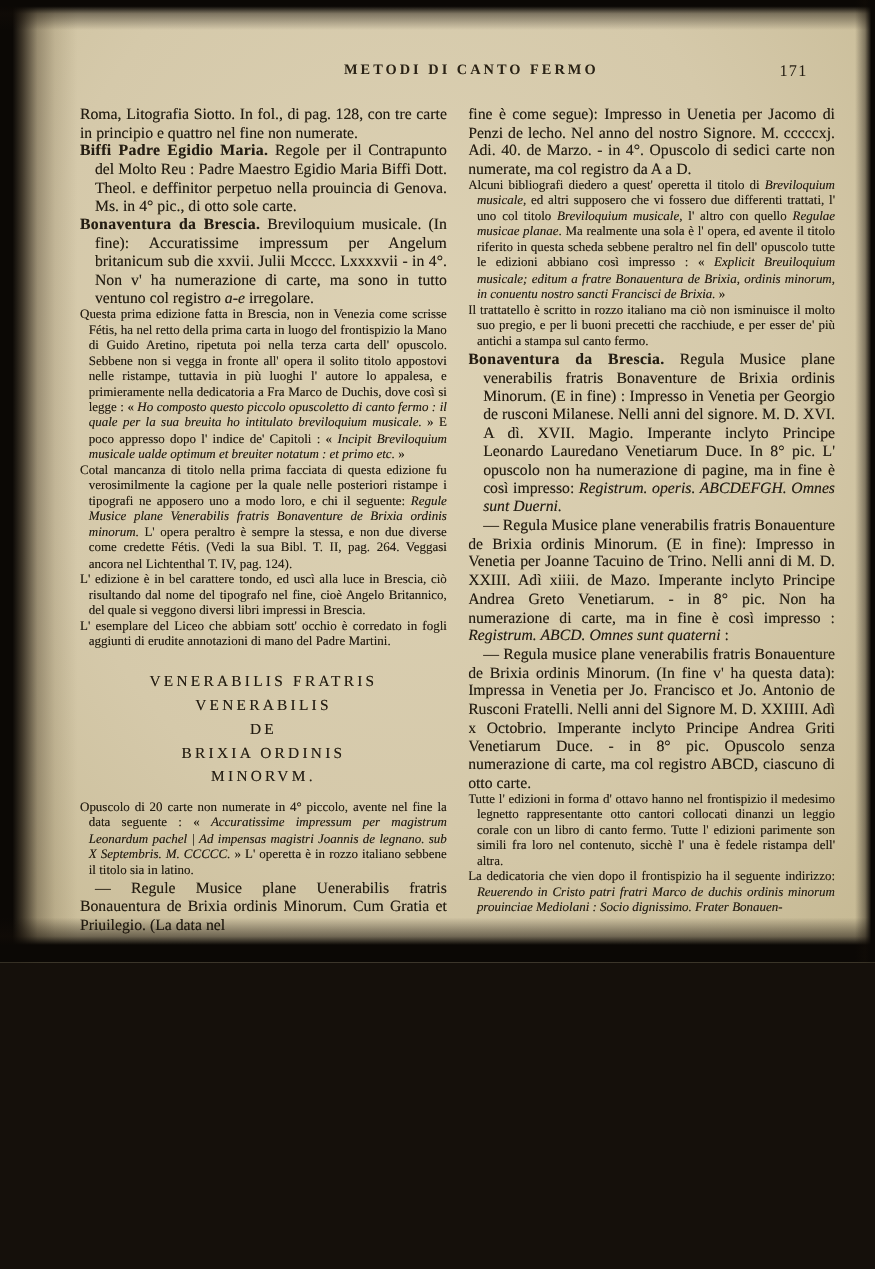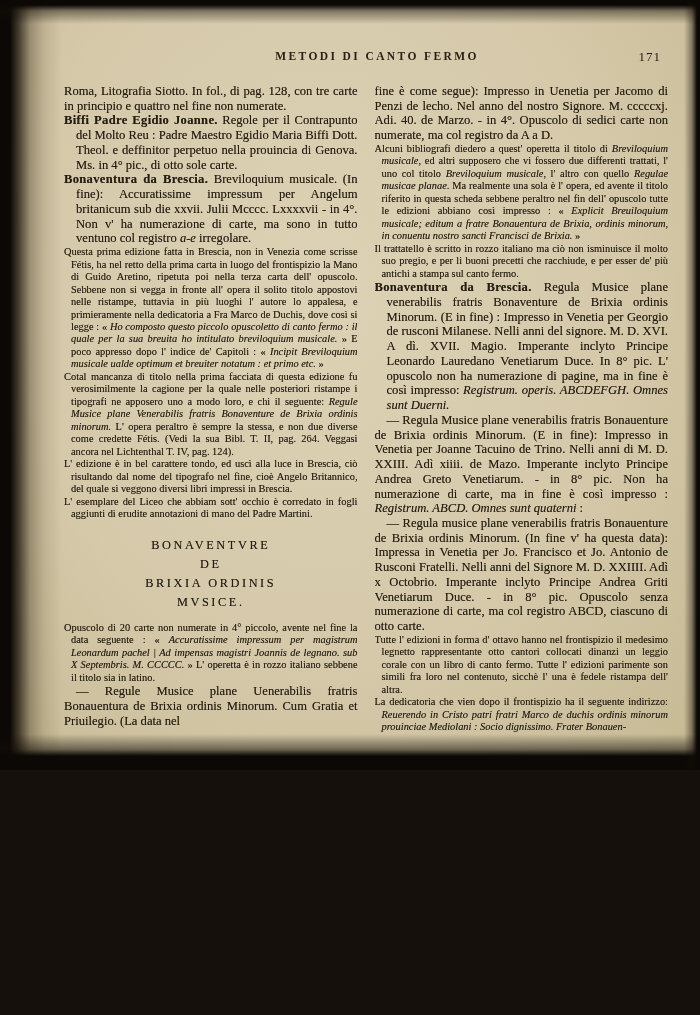--- a/index.html
+++ b/index.html
@@ -16,21 +16,21 @@
   .edge-top { top:0; left:0; right:0; height:24px;
     background:linear-gradient(to bottom,#0b0805 0,#0b0805 5px,rgba(20,14,8,.45) 11px,rgba(20,14,8,0) 24px); }
   .edge-bottom { bottom:0; left:0; right:0; height:36px;
     background:linear-gradient(to top,#0b0805 0,#0b0805 14px,rgba(20,14,8,.5) 21px,rgba(20,14,8,0) 36px); }
   .edge-right { right:0; top:0; bottom:0; width:16px;
     background:linear-gradient(to left,#0b0805 0,#0b0805 3px,rgba(20,14,8,.42) 8px,rgba(20,14,8,0) 16px); }
 
   .running-head { position:absolute; top:50px; left:64px; right:34px; height:18px; z-index:2; }
   .running-title { position:absolute; left:52%; transform:translateX(-50%);
     font-size:11.5px; font-weight:bold; letter-spacing:2.4px; white-space:nowrap; color:#2a2215; }
-  .page-number { position:absolute; right:5px; top:-1px; font-size:13px; letter-spacing:1px; color:#241d12; }
+  .page-number { position:absolute; right:20px; top:-1px; font-size:13px; letter-spacing:1px; color:#241d12; }
 
   .columns { position:absolute; left:64px; right:32px; top:84px; bottom:14px;
     display:flex; gap:17px; overflow:hidden; z-index:1; }
   .col { flex:1 1 0; overflow:hidden; }
 
   p.block { margin:0; text-align:justify; text-shadow:0 0 .4px rgba(36,29,18,.55); }
   .cont, .entry, .dash { font-size:12.6px; line-height:1.17; }
   .cont  { margin-top:0; }
   .entry { margin-top:8px; padding-left:12px; text-indent:-12px; }
   .dash  { margin-top:9px; text-indent:12px; }
@@ -46,31 +46,32 @@
 <div class="scan">
 
   <div class="running-head">
     <span class="running-title">METODI DI CANTO FERMO</span>
     <span class="page-number">171</span>
   </div>
 
   <div class="columns">
     <div class="col" id="col-left">
         <p class="block cont"><span>Roma, Litografia Siotto. In fol., di pag. 128, con tre carte in principio e quattro nel fine non numerate.</span></p>
-        <p class="block entry"><b>Biffi Padre Egidio Joanne.</b><span> Regole per il Contrapunto del Molto Reu : Padre Maestro Egidio Maria Biffi Dott. Theol. e deffinitor perpetuo nella prouincia di Genova. Ms. in 4° pic., di otto sole carte.</span></p>
+        <p class="block entry"><b>Biffi Padre Egidio Maria.</b><span> Regole per il Contrapunto del Molto Reu : Padre Maestro Egidio Maria Biffi Dott. Theol. e deffinitor perpetuo nella prouincia di Genova. Ms. in 4° pic., di otto sole carte.</span></p>
         <p class="block entry"><b>Bonaventura da Brescia.</b><span> Breviloquium musicale. (In fine): Accuratissime impressum per Angelum britanicum sub die xxvii. Julii Mcccc. Lxxxxvii - in 4°. Non v' ha numerazione di carte, ma sono in tutto ventuno col registro </span><i>a-e</i><span> irregolare.</span></p>
         <p class="block note"><span>Questa prima edizione fatta in Brescia, non in Venezia come scrisse Fétis, ha nel retto della prima carta in luogo del frontispizio la Mano di Guido Aretino, ripetuta poi nella terza carta dell' opuscolo. Sebbene non si vegga in fronte all' opera il solito titolo appostovi nelle ristampe, tuttavia in più luoghi l' autore lo appalesa, e primieramente nella dedicatoria a Fra Marco de Duchis, dove così si legge : « </span><i>Ho composto questo piccolo opuscoletto di canto fermo : il quale per la sua breuita ho intitulato breviloquium musicale.</i><span> » E poco appresso dopo l' indice de' Capitoli : « </span><i>Incipit Breviloquium musicale ualde optimum et breuiter notatum : et primo etc.</i><span> »</span></p>
         <p class="block note"><span>Cotal mancanza di titolo nella prima facciata di questa edizione fu verosimilmente la cagione per la quale nelle posteriori ristampe i tipografi ne apposero uno a modo loro, e chi il seguente: </span><i>Regule Musice plane Venerabilis fratris Bonaventure de Brixia ordinis minorum.</i><span> L' opera peraltro è sempre la stessa, e non due diverse come credette Fétis. (Vedi la sua Bibl. T. II, pag. 264. Veggasi ancora nel Lichtenthal T. IV, pag. 124).</span></p>
         <p class="block note"><span>L' edizione è in bel carattere tondo, ed uscì alla luce in Brescia, ciò risultando dal nome del tipografo nel fine, cioè Angelo Britannico, del quale si veggono diversi libri impressi in Brescia.</span></p>
         <p class="block note"><span>L' esemplare del Liceo che abbiam sott' occhio è corredato in fogli aggiunti di erudite annotazioni di mano del Padre Martini.</span></p>
         <div class="heading">
-          <div class="heading-line">BONAVENTVRE</div>
+          <div class="heading-line">VENERABILIS FRATRIS</div>
+          <div class="heading-line">VENERABILIS</div>
           <div class="heading-line">DE</div>
           <div class="heading-line">BRIXIA ORDINIS</div>
-          <div class="heading-line">MVSICE.</div>
+          <div class="heading-line">MINORVM.</div>
         </div>
         <p class="block note"><span>Opuscolo di 20 carte non numerate in 4° piccolo, avente nel fine la data seguente : « </span><i>Accuratissime impressum per magistrum Leonardum pachel | Ad impensas magistri Joannis de legnano. sub X Septembris. M. CCCCC.</i><span> » L' operetta è in rozzo italiano sebbene il titolo sia in latino.</span></p>
         <p class="block dash"><span>— Regule Musice plane Uenerabilis fratris Bonauentura de Brixia ordinis Minorum. Cum Gratia et Priuilegio. (La data nel</span></p>
       </div>
     <div class="col" id="col-right">
         <p class="block cont"><span>fine è come segue): Impresso in Uenetia per Jacomo di Penzi de lecho. Nel anno del nostro Signore. M. cccccxj. Adi. 40. de Marzo. - in 4°. Opuscolo di sedici carte non numerate, ma col registro da A a D.</span></p>
         <p class="block note"><span>Alcuni bibliografi diedero a quest' operetta il titolo di </span><i>Breviloquium musicale</i><span>, ed altri supposero che vi fossero due differenti trattati, l' uno col titolo </span><i>Breviloquium musicale</i><span>, l' altro con quello </span><i>Regulae musicae planae</i><span>. Ma realmente una sola è l' opera, ed avente il titolo riferito in questa scheda sebbene peraltro nel fin dell' opuscolo tutte le edizioni abbiano così impresso : « </span><i>Explicit Breuiloquium musicale; editum a fratre Bonauentura de Brixia, ordinis minorum, in conuentu nostro sancti Francisci de Brixia.</i><span> »</span></p>
         <p class="block note"><span>Il trattatello è scritto in rozzo italiano ma ciò non isminuisce il molto suo pregio, e per li buoni precetti che racchiude, e per esser de' più antichi a stampa sul canto fermo.</span></p>
         <p class="block entry"><b>Bonaventura da Brescia.</b><span> Regula Musice plane venerabilis fratris Bonaventure de Brixia ordinis Minorum. (E in fine) : Impresso in Venetia per Georgio de rusconi Milanese. Nelli anni del signore. M. D. XVI. A dì. XVII. Magio. Imperante inclyto Principe Leonardo Lauredano Venetiarum Duce. In 8° pic. L' opuscolo non ha numerazione di pagine, ma in fine è così impresso: </span><i>Registrum. operis. ABCDEFGH. Omnes sunt Duerni.</i></p>
         <p class="block dash"><span>— Regula Musice plane venerabilis fratris Bonauenture de Brixia ordinis Minorum. (E in fine): Impresso in Venetia per Joanne Tacuino de Trino. Nelli anni di M. D. XXIII. Adì xiiii. de Mazo. Imperante inclyto Principe Andrea Greto Venetiarum. - in 8° pic. Non ha numerazione di carte, ma in fine è così impresso : </span><i>Registrum. ABCD. Omnes sunt quaterni</i><span> :</span></p>

